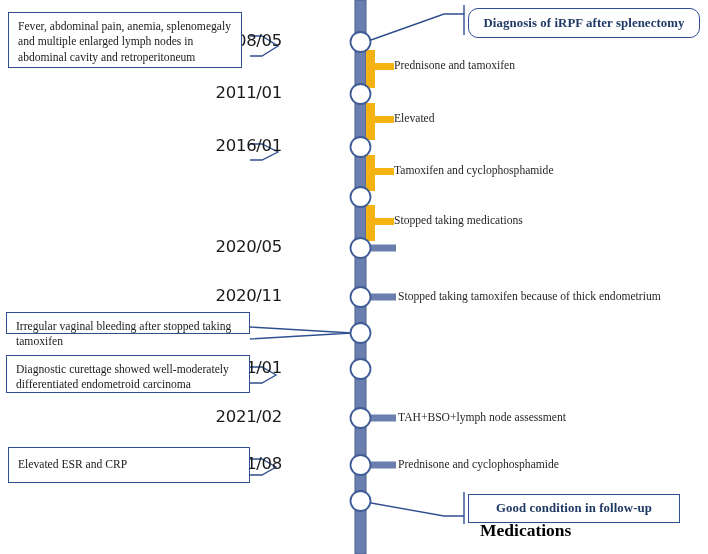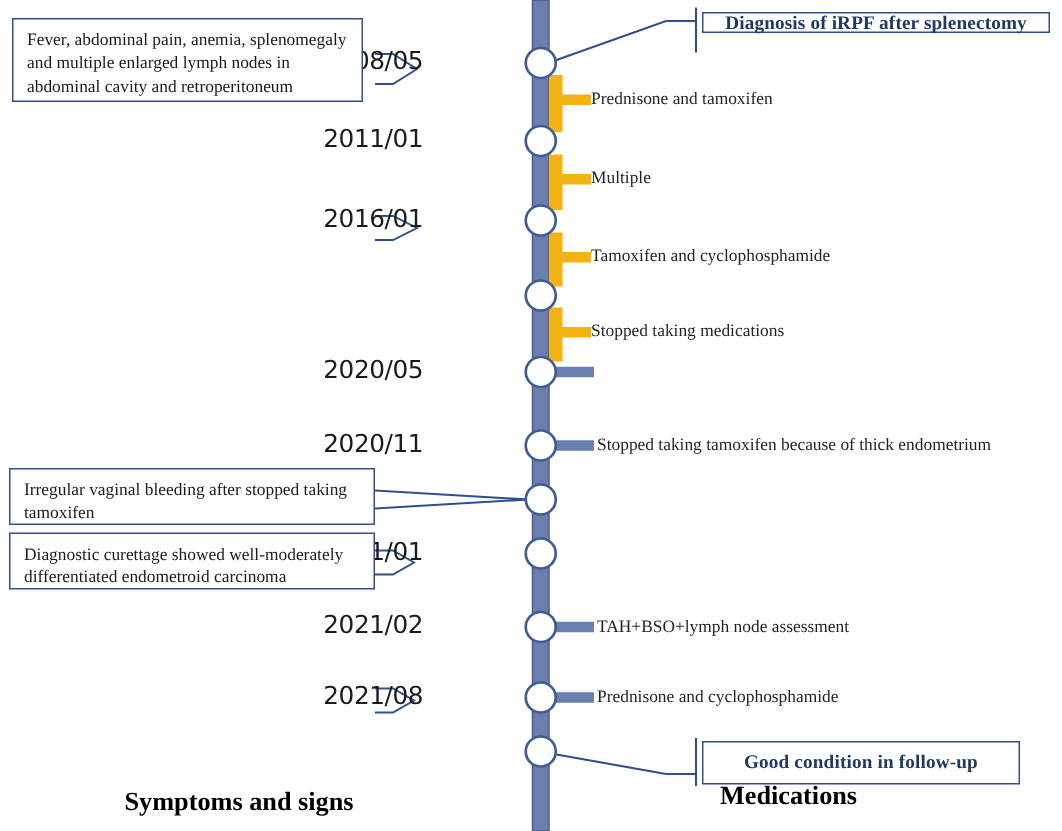--- a/index.html
+++ b/index.html
@@ -155,34 +155,34 @@
   <div class="date-label" style="left:190px; top:136px;">2016/01</div>
   <div class="date-label" style="left:190px; top:237px;">2020/05</div>
   <div class="date-label" style="left:190px; top:286px;">2020/11</div>
   <div class="date-label" style="left:190px; top:358px;">2021/01</div>
   <div class="date-label" style="left:190px; top:407px;">2021/02</div>
   <div class="date-label" style="left:190px; top:454px;">2021/08</div>
 
   <div class="callout" style="left:8px; top:12px; width:234px; height:56px;">Fever,  abdominal pain, anemia, splenomegaly and multiple enlarged lymph nodes in abdominal cavity and retroperitoneum</div>
 
 
-  <div class="callout" style="left:6px; top:312px; width:244px; height:38px;">Irregular vaginal bleeding after stopped taking tamoxifen</div>
+  <div class="callout" style="left:6px; top:312px; width:244px; height:22px;">Irregular vaginal bleeding after stopped taking tamoxifen</div>
 
   <div class="callout" style="left:6px; top:355px; width:244px; height:38px; padding-left:9px;">Diagnostic curettage showed well-moderately differentiated endometroid carcinoma</div>
 
+  <div class="callout" style="left:8px; top:447px; width:242px; height:36px; display:flex; align-items:center;">Elevated ESR and CRP</div>
 
   <div class="med-text" style="left:394px; top:59px;">Prednisone and tamoxifen</div>
-  <div class="med-text" style="left:394px; top:112px;">Multiple</div>
+  <div class="med-text" style="left:394px; top:112px;">Elevated</div>
   <div class="med-text" style="left:394px; top:164px;">Tamoxifen and cyclophosphamide</div>
   <div class="med-text" style="left:394px; top:214px;">Stopped taking medications</div>
   <div class="med-text" style="left:398px; top:290px;">Stopped taking tamoxifen because of thick endometrium</div>
   <div class="med-text" style="left:398px; top:411px;">TAH+BSO+lymph node assessment</div>
   <div class="med-text" style="left:398px; top:458px;">Prednisone and cyclophosphamide</div>
 
-  <div class="navy-box" style="left:468px; top:8px; width:232px; height:14px;">Diagnosis of iRPF after splenectomy</div>
+  <div class="navy-box" style="left:468px; top:8px; width:232px; height:30px;border-radius:10px;">Diagnosis of iRPF after splenectomy</div>
 
   <div class="navy-box" style="left:468px; top:494px; width:212px; height:29px;">Good condition in follow-up</div>
 
-  <div class="section-heading" style="left:83px; top:524px;">Symptoms and signs</div>
 
   <div class="section-heading" style="left:480px; top:520px;">Medications</div>
 
 </div>
 
 </body></html>

